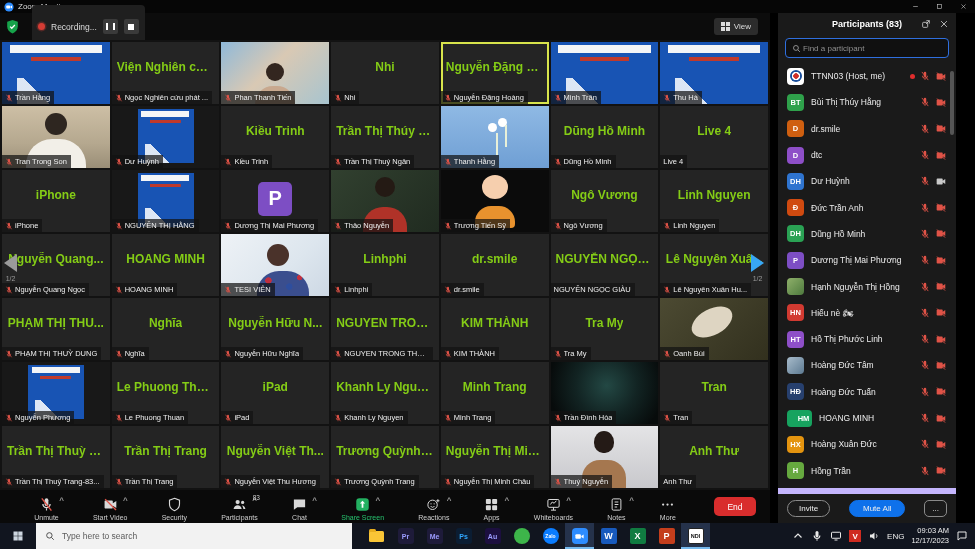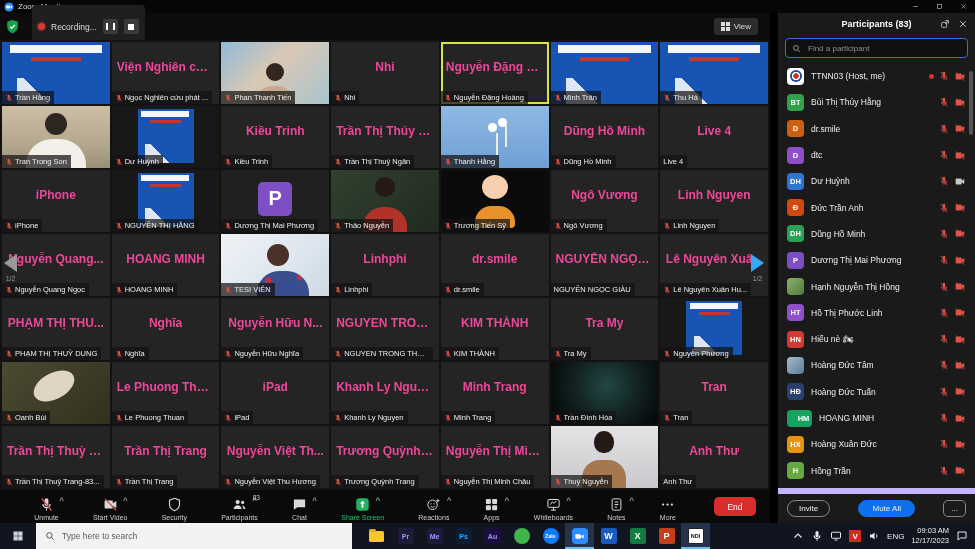--- a/index.html
+++ b/index.html
@@ -27,21 +27,21 @@
   .viewbtn{margin-left:auto;margin-right:12px;height:17px;background:#2c2c2c;border:none;border-radius:3px;color:#dcdcdc;font-size:8px;display:flex;align-items:center;gap:4px;padding:0 7px;cursor:pointer;font-family:inherit;}
   .gridglyph{width:9px;height:9px;display:grid;grid-template-columns:1fr 1fr;grid-template-rows:1fr 1fr;gap:1px;}
   .gridglyph i{background:#dcdcdc;}
 
   
   .videoarea{position:absolute;top:40px;left:0;width:770px;height:450px;background:#121212;}
   .grid{position:absolute;inset:0;display:grid;grid-template-columns:repeat(7,1fr);grid-template-rows:repeat(7,1fr);gap:2px;padding:2px;box-sizing:border-box;}
   .tile{position:relative;background:#242424;overflow:hidden;}
   .tile.active{outline:2px solid #d8e44c;outline-offset:-2px;z-index:2;}
   .big{position:absolute;inset:0 0 12px 0;display:flex;align-items:center;justify-content:center;padding:0 5px;}
-  .big span{font-weight:bold;color:#ec4899;font-size:12px;white-space:nowrap;overflow:hidden;text-overflow:ellipsis;max-width:100%;}
+  .big span{font-weight:bold;color:#84cc16;font-size:12px;white-space:nowrap;overflow:hidden;text-overflow:ellipsis;max-width:100%;}
   .nlabel{position:absolute;left:0;bottom:0;display:flex;align-items:center;gap:2px;background:rgba(18,18,18,.72);padding:2px 4px 2px 3px;max-width:95%;box-sizing:border-box;}
   .nlabel .nm{color:#efefef;font-size:7.5px;white-space:nowrap;overflow:hidden;text-overflow:ellipsis;}
   .mic-ico{width:8px;height:8px;flex:none;color:#e05347;}
   .mic-ico svg{width:100%;height:100%;}
 
   .pagenav{position:absolute;top:214px;display:flex;flex-direction:column;align-items:center;gap:3px;z-index:5;cursor:pointer;}
   .pagenav.prev{left:4px;} .pagenav.next{right:6px;}
   .tri-left{width:0;height:0;border-top:9px solid transparent;border-bottom:9px solid transparent;border-right:13px solid #9a9a9a;}
   .tri-right{width:0;height:0;border-top:9px solid transparent;border-bottom:9px solid transparent;border-left:13px solid #38a7f5;}
   .pagenum{color:#9a9a9a;font-size:7px;}
@@ -95,27 +95,27 @@
   .titem{display:flex;flex-direction:column;align-items:center;gap:2px;cursor:pointer;}
   .ticon{width:15px;height:15px;position:relative;}
   .ticon>svg{width:100%;height:100%;}
   .tlabel{font-size:7px;color:#cfcfcf;white-space:nowrap;}
   .titem.accent .tlabel{color:#27c46f;}
   .caret{position:absolute;right:-10px;top:0;color:#9a9a9a;font-size:8px;line-height:1;font-weight:bold;}
   .badge{position:absolute;right:-13px;top:-3px;color:#cfcfcf;font-size:6.5px;}
   .endbtn{width:42px;height:19px;margin:0 14px 0 4px;background:#d92d2d;color:#fff;border:none;border-radius:5px;font-size:8.5px;cursor:pointer;font-family:inherit;}
 
   
-  .panel{position:absolute;left:778px;top:13px;width:197px;height:510px;background:#1a1a1a;display:flex;flex-direction:column;}
+  .panel{position:absolute;left:778px;top:13px;width:178px;height:510px;background:#1a1a1a;display:flex;flex-direction:column;}
   .phead{height:22px;display:flex;align-items:center;justify-content:center;position:relative;flex:none;}
   .ptitle{color:#fff;font-size:9px;font-weight:bold;}
   .picos{position:absolute;right:7px;display:flex;gap:8px;}
   .pico{width:10px;height:10px;color:#cfcfcf;cursor:pointer;}
   .pico svg{width:100%;height:100%;}
-  .psearch{margin:3px 7px 5px;height:18px;border:1px solid #2f6fde;border-radius:4px;background:#101010;display:flex;align-items:center;gap:5px;padding:0 6px;flex:none;}
+  .psearch{margin:3px 7px 5px;height:18px;border:1px solid #2f6fde;border-radius:4px;background:#101010;display:flex;align-items:center;padding:0 6px;flex:none;}
   .mag{width:9px;height:9px;color:#9a9a9a;flex:none;}
   .mag svg{width:100%;height:100%;}
   .psearch input{flex:1;background:transparent;border:none;outline:none;color:#ddd;font-size:8px;font-family:inherit;min-width:0;}
   .psearch input::placeholder{color:#8f8f8f;}
   .plist{flex:1;overflow:hidden;}
   .prow{display:flex;align-items:center;gap:7px;padding:0 9px;height:26.3px;cursor:pointer;}
   .pav{width:17px;height:17px;border-radius:4px;flex:none;display:flex;align-items:center;justify-content:center;color:#fff;font-size:7.5px;font-weight:bold;overflow:hidden;}
   .pav.logo{background:#fff;}
   .pav.logo i{width:12px;height:12px;border-radius:50%;background:radial-gradient(circle,#d03028 0 2.5px,#fff 3px 4px,#1a4f9c 4.5px 6px,#fff 6.5px);}
   .pav.photo-green{background:linear-gradient(135deg,#8fb06a,#4e7a3e);}
@@ -786,49 +786,49 @@
                   <path d="M5.2 11.2a6.8 6.8 0 0 0 13.6 0h-2.1a4.7 4.7 0 0 1-9.4 0z"></path>
                   <rect x="11.1" y="18" width="1.8" height="3.6"></rect>
                 </g>
                 <path d="M4.5 2.2 19.8 21.8" stroke="currentColor" stroke-width="2.1"></path>
               </svg>
             </span>
             <span class="nm">Tra My</span>
           </div>
         </div>
         <div class="tile">
+          <div class="thumb thumb-grass"></div>
+          <div class="nlabel">
+            <span class="mic-ico">
+              <svg viewBox="0 0 24 24">
+                <g fill="currentColor">
+                  <rect x="9" y="2" width="6" height="12.5" rx="3"></rect>
+                  <path d="M5.2 11.2a6.8 6.8 0 0 0 13.6 0h-2.1a4.7 4.7 0 0 1-9.4 0z"></path>
+                  <rect x="11.1" y="18" width="1.8" height="3.6"></rect>
+                </g>
+                <path d="M4.5 2.2 19.8 21.8" stroke="currentColor" stroke-width="2.1"></path>
+              </svg>
+            </span>
+            <span class="nm">Oanh Bùi</span>
+          </div>
+        </div>
+        <div class="tile">
           <div class="thumb thumb-slide-portrait"></div>
           <div class="nlabel">
             <span class="mic-ico">
               <svg viewBox="0 0 24 24">
                 <g fill="currentColor">
                   <rect x="9" y="2" width="6" height="12.5" rx="3"></rect>
                   <path d="M5.2 11.2a6.8 6.8 0 0 0 13.6 0h-2.1a4.7 4.7 0 0 1-9.4 0z"></path>
                   <rect x="11.1" y="18" width="1.8" height="3.6"></rect>
                 </g>
                 <path d="M4.5 2.2 19.8 21.8" stroke="currentColor" stroke-width="2.1"></path>
               </svg>
             </span>
             <span class="nm">Nguyễn Phương</span>
-          </div>
-        </div>
-        <div class="tile">
-          <div class="thumb thumb-grass"></div>
-          <div class="nlabel">
-            <span class="mic-ico">
-              <svg viewBox="0 0 24 24">
-                <g fill="currentColor">
-                  <rect x="9" y="2" width="6" height="12.5" rx="3"></rect>
-                  <path d="M5.2 11.2a6.8 6.8 0 0 0 13.6 0h-2.1a4.7 4.7 0 0 1-9.4 0z"></path>
-                  <rect x="11.1" y="18" width="1.8" height="3.6"></rect>
-                </g>
-                <path d="M4.5 2.2 19.8 21.8" stroke="currentColor" stroke-width="2.1"></path>
-              </svg>
-            </span>
-            <span class="nm">Oanh Bùi</span>
           </div>
         </div>
         <div class="tile">
           <div class="big">
             <span>Le Phuong Thuan</span>
           </div>
           <div class="nlabel">
             <span class="mic-ico">
               <svg viewBox="0 0 24 24">
                 <g fill="currentColor">
@@ -1401,44 +1401,44 @@
             </span>
             <span class="pcam">
               <svg viewBox="0 0 24 24">
                 <path fill="currentColor" d="M2.5 7.2c0-.9.7-1.6 1.6-1.6h10c.9 0 1.6.7 1.6 1.6v2.9l5.6-3.6v11l-5.6-3.6v2.9c0 .9-.7 1.6-1.6 1.6h-10c-.9 0-1.6-.7-1.6-1.6z"></path>
                 <path d="M3.4 3.4 20.8 20.8" stroke="currentColor" stroke-width="2.1"></path>
               </svg>
             </span>
           </span>
         </div>
         <div class="prow">
+          <span class="pav" style="background: rgb(210, 58, 49);">HN</span>
+          <span class="pname">Hiếu nè 🏍</span>
+          <span class="picons">
+            <span class="pmic">
+              <svg viewBox="0 0 24 24">
+                <g fill="currentColor">
+                  <rect x="9" y="2" width="6" height="12.5" rx="3"></rect>
+                  <path d="M5.2 11.2a6.8 6.8 0 0 0 13.6 0h-2.1a4.7 4.7 0 0 1-9.4 0z"></path>
+                  <rect x="11.1" y="18" width="1.8" height="3.6"></rect>
+                </g>
+                <path d="M4.5 2.2 19.8 21.8" stroke="currentColor" stroke-width="2.1"></path>
+              </svg>
+            </span>
+            <span class="pcam">
+              <svg viewBox="0 0 24 24">
+                <path fill="currentColor" d="M2.5 7.2c0-.9.7-1.6 1.6-1.6h10c.9 0 1.6.7 1.6 1.6v2.9l5.6-3.6v11l-5.6-3.6v2.9c0 .9-.7 1.6-1.6 1.6h-10c-.9 0-1.6-.7-1.6-1.6z"></path>
+                <path d="M3.4 3.4 20.8 20.8" stroke="currentColor" stroke-width="2.1"></path>
+              </svg>
+            </span>
+          </span>
+        </div>
+        <div class="prow">
           <span class="pav" style="background: rgb(142, 79, 200);">HT</span>
           <span class="pname">Hồ Thị Phước Linh</span>
-          <span class="picons">
-            <span class="pmic">
-              <svg viewBox="0 0 24 24">
-                <g fill="currentColor">
-                  <rect x="9" y="2" width="6" height="12.5" rx="3"></rect>
-                  <path d="M5.2 11.2a6.8 6.8 0 0 0 13.6 0h-2.1a4.7 4.7 0 0 1-9.4 0z"></path>
-                  <rect x="11.1" y="18" width="1.8" height="3.6"></rect>
-                </g>
-                <path d="M4.5 2.2 19.8 21.8" stroke="currentColor" stroke-width="2.1"></path>
-              </svg>
-            </span>
-            <span class="pcam">
-              <svg viewBox="0 0 24 24">
-                <path fill="currentColor" d="M2.5 7.2c0-.9.7-1.6 1.6-1.6h10c.9 0 1.6.7 1.6 1.6v2.9l5.6-3.6v11l-5.6-3.6v2.9c0 .9-.7 1.6-1.6 1.6h-10c-.9 0-1.6-.7-1.6-1.6z"></path>
-                <path d="M3.4 3.4 20.8 20.8" stroke="currentColor" stroke-width="2.1"></path>
-              </svg>
-            </span>
-          </span>
-        </div>
-        <div class="prow">
-          <span class="pav" style="background: rgb(210, 58, 49);">HN</span>
-          <span class="pname">Hiếu nè 🏍</span>
           <span class="picons">
             <span class="pmic">
               <svg viewBox="0 0 24 24">
                 <g fill="currentColor">
                   <rect x="9" y="2" width="6" height="12.5" rx="3"></rect>
                   <path d="M5.2 11.2a6.8 6.8 0 0 0 13.6 0h-2.1a4.7 4.7 0 0 1-9.4 0z"></path>
                   <rect x="11.1" y="18" width="1.8" height="3.6"></rect>
                 </g>
                 <path d="M4.5 2.2 19.8 21.8" stroke="currentColor" stroke-width="2.1"></path>
               </svg>

